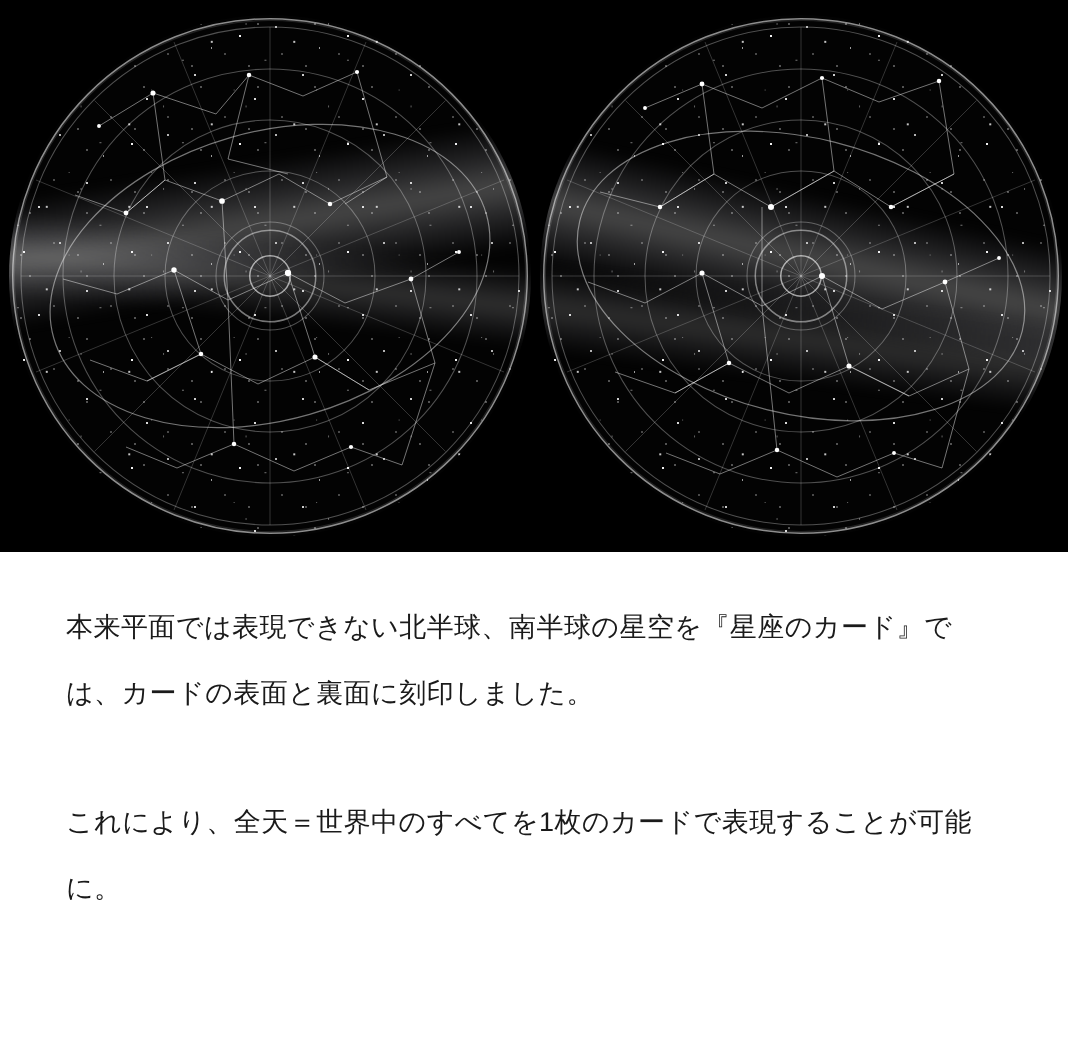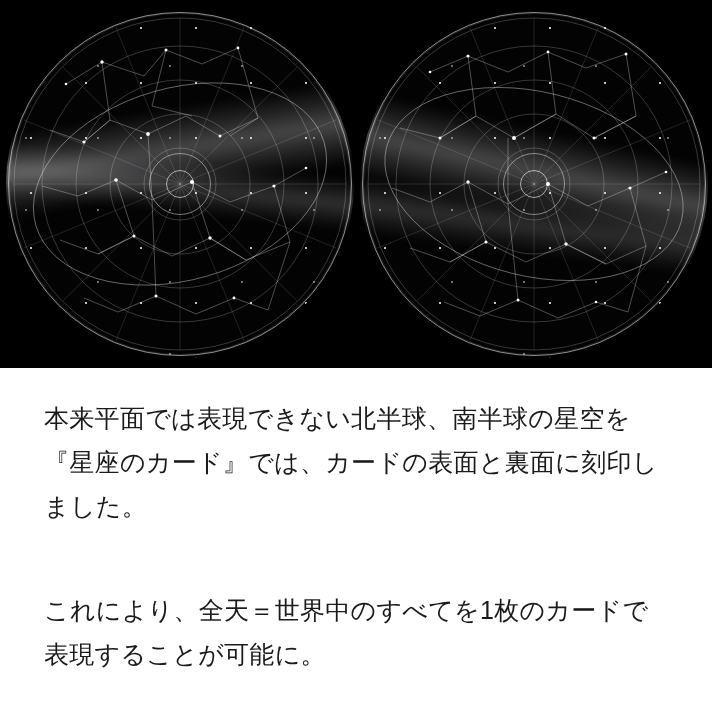--- a/index.html
+++ b/index.html
@@ -167,27 +167,27 @@
     left: 0;
     top: 368px;
     width: 712px;
     height: 336px;
     background: #ffffff;
     padding: 28px 44px 0 44px;
     box-sizing: border-box;
   }
   .paragraph {
     color: #1a1a1a;
-    font-size: 25px;
+    font-size: 18px;
     line-height: 44px;
     letter-spacing: .3px;
     font-family: "Liberation Sans", sans-serif;
     margin: 0;
   }
-  .paragraph + .paragraph { margin-top: 60px; }
+  .paragraph + .paragraph { margin-top: 42px; }
 </style>
 </head>
 <body>
 
 <div class="page">
 
   <div class="image-panel">
     <div class="starfield-bg"></div>
 
     <div class="hemisphere left">

